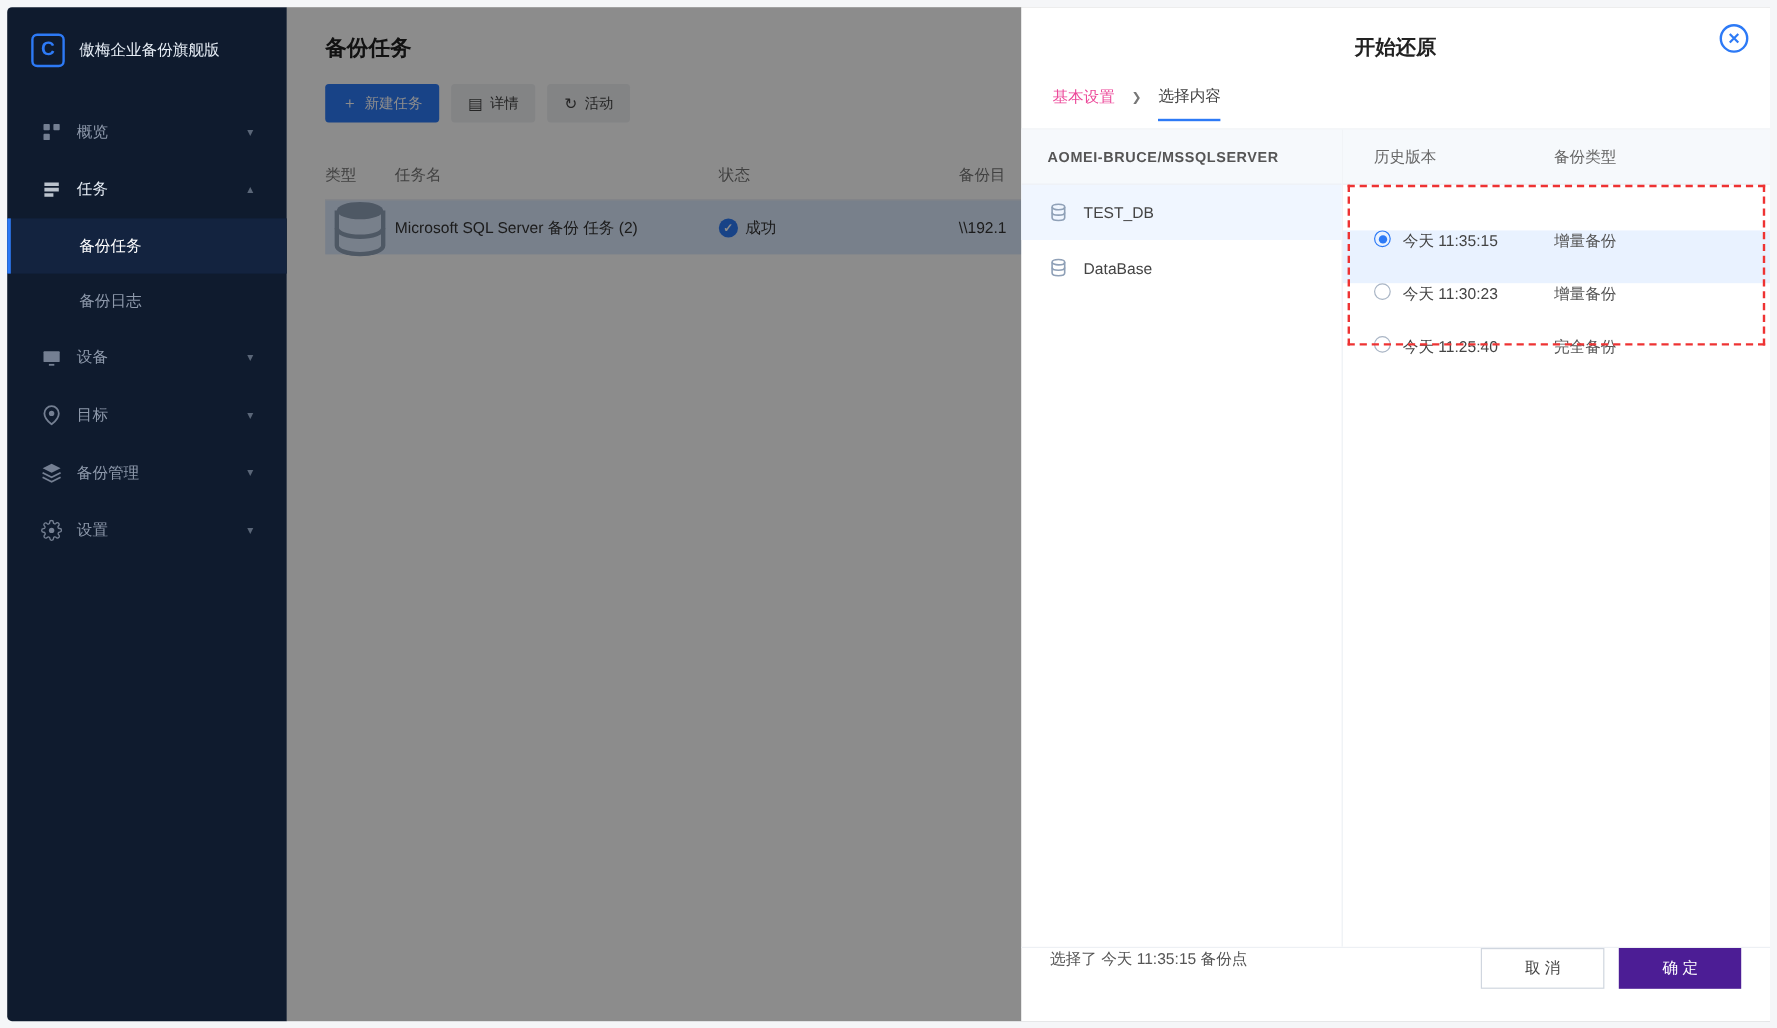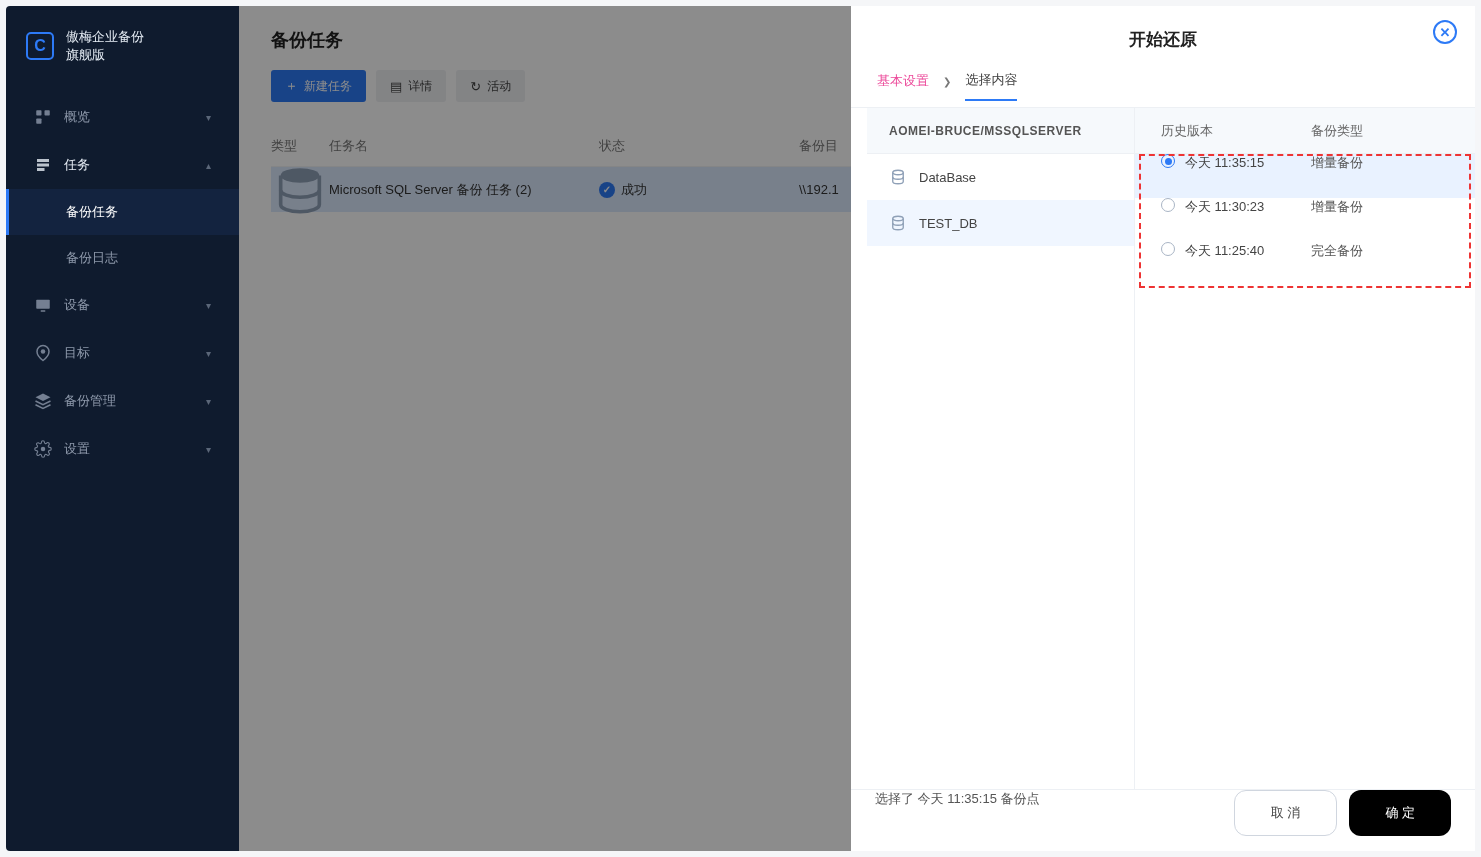--- a/index.html
+++ b/index.html
@@ -5,21 +5,21 @@
   * { box-sizing: border-box; margin: 0; padding: 0; }
   body { font-family: "Microsoft YaHei", "PingFang SC", Arial, sans-serif; background: #f5f6f8; width: 1481px; height: 857px; overflow: hidden; position: relative; }
   
   
   .app { position: absolute; inset: 6px; background: #fff; border-radius: 4px; display: flex; }
   
   
   .sidebar { width: 233px; background: #0f1b2e; color: #c9d1dd; border-top-left-radius: 4px; border-bottom-left-radius: 4px; }
   .brand { display: flex; align-items: center; padding: 22px 20px 30px; gap: 12px; }
   .brand-logo { width: 28px; height: 28px; border: 2px solid #2d7af6; border-radius: 5px; display: flex; align-items: center; justify-content: center; color:#2d7af6; font-weight:900; font-size:16px; }
-  .brand-text { display:flex; flex-direction:column; font-size:13px; color:#e6edf5; line-height:1.35; }
+  .brand-text { display:flex; flex-direction:row; font-size:13px; color:#e6edf5; line-height:1.35; }
   
   .nav-item { display:flex; align-items:center; padding: 0 28px; height: 48px; font-size:13px; color:#8e99ab; cursor:pointer; position:relative; }
   .nav-item .nav-icon { width:18px; height:18px; margin-right:12px; opacity:.8; }
   .nav-item .chev { margin-left:auto; font-size:10px; color:#5a6678; }
   .nav-item.expanded { color:#e6edf5; }
   .sub-nav .nav-sub { display:flex; align-items:center; padding-left:60px; height:46px; font-size:13px; color:#8e99ab; cursor:pointer; }
   .sub-nav .nav-sub.active { background:#13233f; color:#fff; border-left:3px solid #2d7af6; padding-left:57px;}
   
   
   .main { flex:1; display:flex; flex-direction:column; position:relative; }
@@ -50,47 +50,47 @@
   .panel { position:absolute; top:0; right:0; bottom:0; width:624px; background:#fff; display:flex; flex-direction:column; }
   .panel-header { padding: 22px 26px 8px; position:relative; }
   .panel-title { font-size:17px; font-weight:600; color:#222; margin-bottom:20px;text-align:center;}
   .panel-close { position:absolute; top:14px; right:18px; width:24px; height:24px; border:2px solid #2d7af6; border-radius:50%; color:#2d7af6; display:flex; align-items:center; justify-content:center; cursor:pointer; font-size:13px; font-weight:700;}
   .wizard { display:flex; align-items:center; gap:14px; font-size:13px; padding-bottom: 8px; }
   .wizard .wstep { color:#ec4899; }
   .wizard .wstep.active { color:#404040; border-bottom:2px solid #2d7af6; padding-bottom:10px; margin-bottom:-10px;}
   .wizard .warrow { color:#777; font-size:10px;}
   .panel-divider { height:1px; background:#edf0f4; margin-top:0;}
   
-  .panel-body { flex:1; display:flex; overflow:hidden;padding-left:16px; }
+  .panel-body { flex:1; display:flex; overflow:hidden; }
   .db-col { width:268px; border-right:1px solid #edf0f4; display:flex; flex-direction:column;}
   .db-header { height:46px; display:flex; align-items:center; padding:0 22px; font-size:12px; color:#555; font-weight:600; letter-spacing:.5px; border-bottom: 1px solid #edf0f4; background:#f6f9fc; }
   .db-item { height:46px; display:flex; align-items:center; padding:0 22px; font-size:13px; color:#444; gap:12px; cursor:pointer; }
   .db-item.active { background:#f0f6ff; }
   .db-icon { width:18px; height:18px; color:#8fa0b7; }
   
-  .ver-col { flex:1; display:flex; flex-direction:column; position:relative;}
+  .ver-col { flex:1; display:flex; flex-direction:column; position:relative;gap:38px;}
   .ver-header { height:46px; display:flex; align-items:center; padding:0 26px; font-size:13px; color:#666; border-bottom: 1px solid #edf0f4; background:#f6f9fc;}
   .ver-header .h-version { width:150px; }
   .ver-list { padding: 0; }
   .ver-item { height:44px; display:flex; align-items:flex-start; padding:0 26px; font-size:13px; color:#333; cursor:pointer;}
   .ver-item .radio { width:14px; height:14px; border:1.5px solid #a9b5c5; border-radius:50%; margin-right:10px; display:flex; align-items:center; justify-content:center;}
   .ver-item.selected { background:#e9f2ff; }
   .ver-item.selected .radio { border-color:#2d7af6; }
   .ver-item.selected .radio::after { content:""; width:7px; height:7px; background:#2d7af6; border-radius:50%;}
   .ver-item .v-time { width:126px; color:#444;}
   .ver-item .v-type { color:#555; }
   
   .highlight-box { position:absolute; top:46px; left:4px; right:4px; height:134px; border:2px dashed #e33; pointer-events:none; }
   
   .panel-footer { height:62px; border-top:1px solid #edf0f4; display:flex; align-items:flex-start; padding:0 24px; }
   .footer-info { font-size:13px; color:#555; }
   .footer-actions { margin-left:auto; display:flex; gap:12px;}
-  .fbtn { height:46px; min-width:82px; padding:0 36px; border-radius:12px; font-size:13px; cursor:pointer; }
+  .fbtn { height:34px; min-width:82px; padding:0 36px; border-radius:0; font-size:13px; cursor:pointer; }
   .fbtn-cancel { background:#fff; border:1px solid #d0d6df; color:#444;}
-  .fbtn-confirm { background:#000000; border:none; color:#fff;}
+  .fbtn-confirm { background:#4c1d95; border:none; color:#fff;}
   
   svg { display:block; }
 </style>
 </head>
 <body>
 
 <div class="app">
 
   <aside class="sidebar">
     <div class="brand">
@@ -235,39 +235,39 @@
           <span class="wstep">基本设置</span>
           <span class="warrow">❯</span>
           <span class="wstep active">选择内容</span>
         </div>
       </div>
       <div class="panel-divider"></div>
 
       <div class="panel-body">
         <div class="db-col">
           <div class="db-header">AOMEI-BRUCE/MSSQLSERVER</div>
+          <div class="db-item active">
+            <span class="db-icon">
+              <svg viewBox="0 0 24 24" fill="none" stroke="currentColor" stroke-width="1.8">
+                  <ellipse cx="12" cy="6" rx="7" ry="3"></ellipse>
+                  <path d="M5 6v6c0 1.7 3.1 3 7 3s7-1.3 7-3V6"></path>
+                  <path d="M5 12v6c0 1.7 3.1 3 7 3s7-1.3 7-3v-6"></path>
+                </svg>
+            </span>
+            <span>TEST_DB</span>
+          </div>
           <div class="db-item">
             <span class="db-icon">
               <svg viewBox="0 0 24 24" fill="none" stroke="currentColor" stroke-width="1.8">
                   <ellipse cx="12" cy="6" rx="7" ry="3"></ellipse>
                   <path d="M5 6v6c0 1.7 3.1 3 7 3s7-1.3 7-3V6"></path>
                   <path d="M5 12v6c0 1.7 3.1 3 7 3s7-1.3 7-3v-6"></path>
                 </svg>
             </span>
             <span>DataBase</span>
-          </div>
-          <div class="db-item active">
-            <span class="db-icon">
-              <svg viewBox="0 0 24 24" fill="none" stroke="currentColor" stroke-width="1.8">
-                  <ellipse cx="12" cy="6" rx="7" ry="3"></ellipse>
-                  <path d="M5 6v6c0 1.7 3.1 3 7 3s7-1.3 7-3V6"></path>
-                  <path d="M5 12v6c0 1.7 3.1 3 7 3s7-1.3 7-3v-6"></path>
-                </svg>
-            </span>
-            <span>TEST_DB</span>
           </div>
         </div>
 
         <div class="ver-col">
           <div class="ver-header">
             <div class="h-version">历史版本</div>
             <div>备份类型</div>
           </div>
           <div class="ver-list">
             <div class="ver-item selected">

